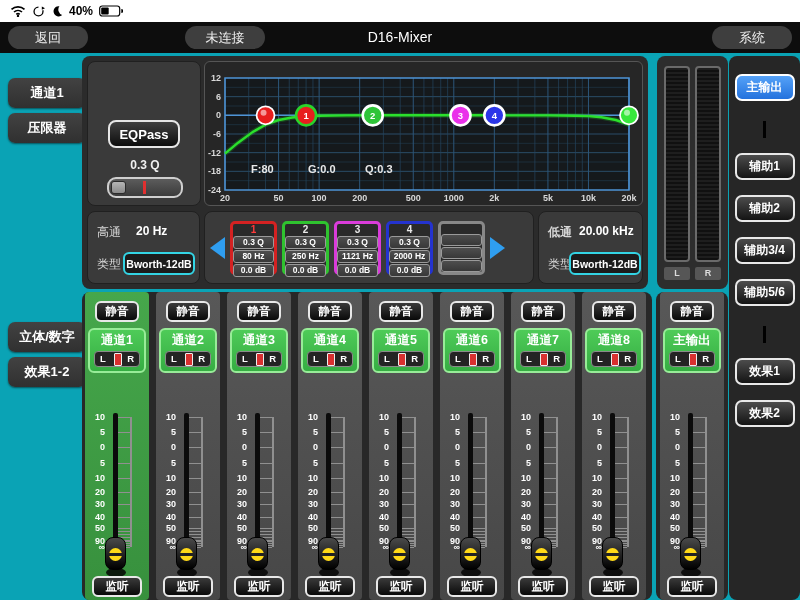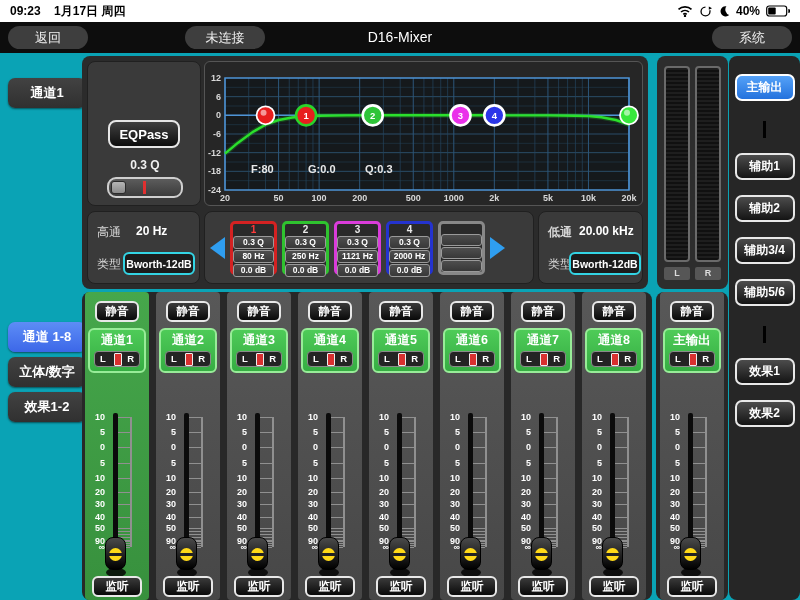--- a/index.html
+++ b/index.html
@@ -94,24 +94,20 @@
   .listen-btn{position:absolute;left:7px;top:284px;width:50px;height:21px;border:2px solid #e8e8e8;border-radius:6px;
     background:linear-gradient(#3a3a3a,#090909);color:#fff;font-size:11.5px;font-weight:bold;font-family:inherit;
     box-sizing:border-box;padding:0;}
 </style>
 </head>
 <body>
 
 <div class="stage">
 
   <div class="statusbar">
-    <div class="sb-left">
-      <span>09:23</span>
-      <span>1月17日 周四</span>
-    </div>
     <div class="sb-right">
       <svg width="16" height="12" viewBox="0 0 16 12">
         <path d="M1.5 4.4 A9.5 9.5 0 0 1 14.5 4.4" stroke="#000" stroke-width="1.6" fill="none"></path>
         <path d="M4 7 A6 6 0 0 1 12 7" stroke="#000" stroke-width="1.6" fill="none"></path>
         <path d="M6.3 9.4 A2.6 2.6 0 0 1 9.7 9.4" stroke="#000" stroke-width="1.6" fill="none"></path>
         <circle cx="8" cy="11" r="1.2" fill="#000"></circle>
       </svg>
       <svg width="13" height="13" viewBox="0 0 14 14">
         <circle cx="7" cy="7" r="4.8" stroke="#000" stroke-width="1.4" fill="none" stroke-dasharray="22 6"></circle>
         <path d="M10.6 1.6 l3.4 1.8 -3.4 1.8 z" fill="#000"></path>
@@ -130,23 +126,23 @@
 
   <div class="navbar">
     <button class="navbtn" style="left:8px;width:80px;">返回</button>
     <button class="navbtn" style="left:185px;width:80px;">未连接</button>
     <div class="nav-title">D16-Mixer</div>
     <button class="navbtn" style="right:8px;width:80px;">系统</button>
   </div>
 
   <div class="side-tabs" style="top:78px;" id="tabs-top">
       <div class="side-tab">通道1</div>
+      <div class="side-tab">压限器</div>
     </div>
   <div class="side-tabs" style="top:322px;" id="tabs-bottom">
-      <div class="side-tab active">通道 1-8</div>
       <div class="side-tab">立体/数字</div>
       <div class="side-tab">效果1-2</div>
     </div>
 
   <div class="eq-panel">
     <div class="subpanel eqpass-panel">
       <button class="eqpass-btn">EQPass</button>
       <div class="qlabel">0.3 Q</div>
       <div class="qslider">
         <div class="qknob"></div>

